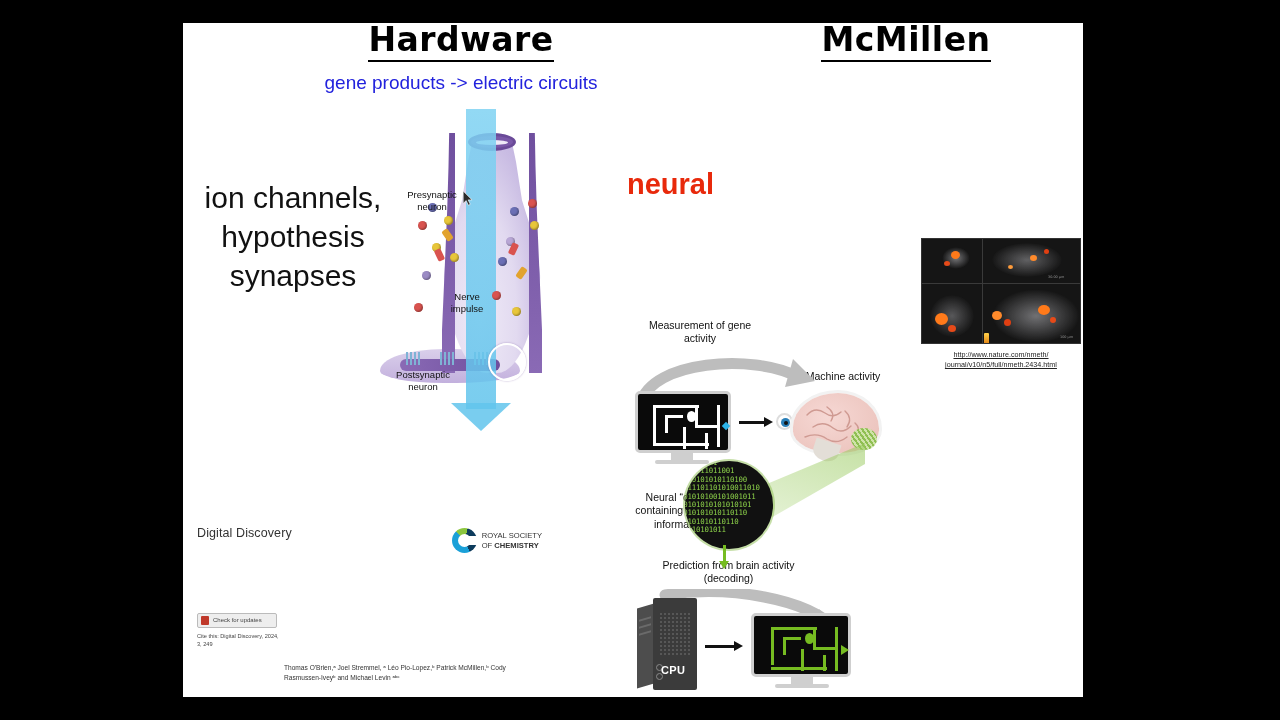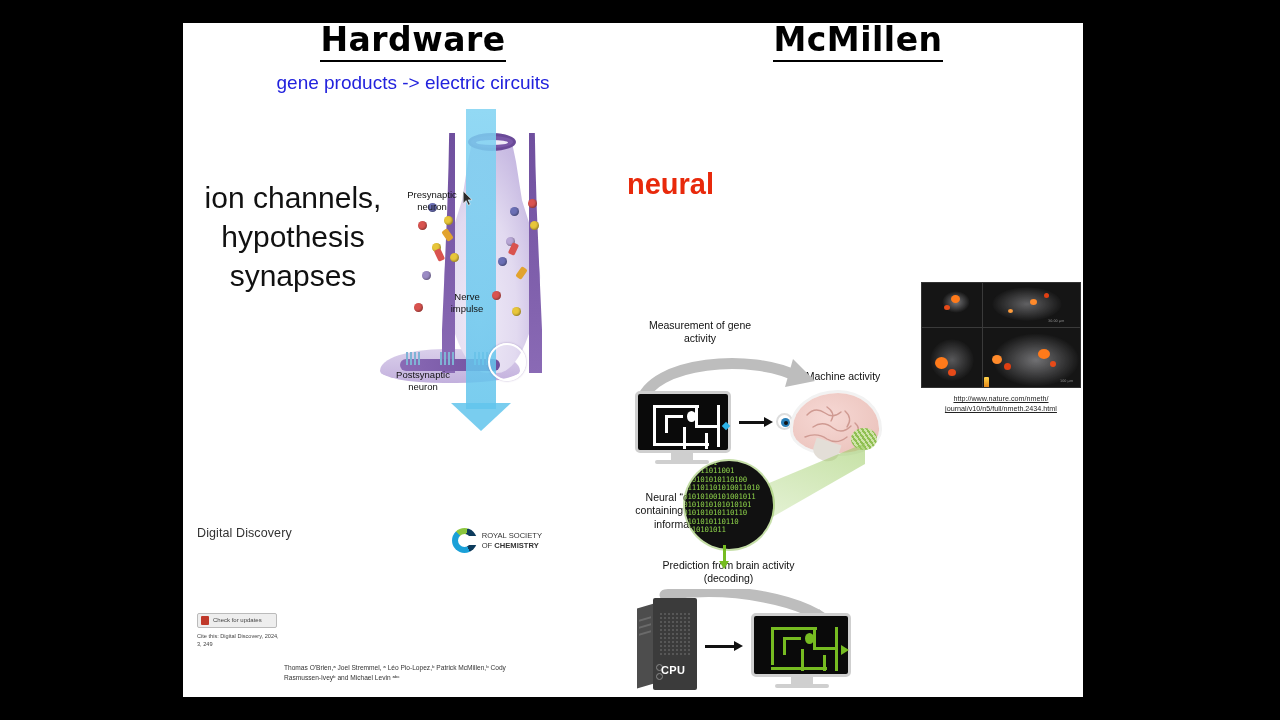--- a/index.html
+++ b/index.html
@@ -3,21 +3,21 @@
 <meta charset="utf-8">
 <style>
   html,body{margin:0;padding:0;background:#000;}
   body{width:1280px;height:720px;overflow:hidden;font-family:"Liberation Sans",sans-serif;}
   #stage{position:relative;width:1280px;height:720px;background:#000;}
 
   
   #slide{position:absolute;left:183px;top:23px;width:900px;height:674px;background:#fff;overflow:hidden;}
 
   
-  .hdr{position:absolute;text-align:center;}
+  .hdr{position:absolute;text-align:center;padding-left:48px;}
   .hdr .big{font-family:"DejaVu Sans",sans-serif;font-weight:bold;font-size:33px;color:#000;
             letter-spacing:.5px;display:inline-block;border-bottom:2px solid #000;padding-bottom:2px;line-height:1.05;}
   .hdr .sub{font-size:19px;color:#2222dd;margin-top:10px;white-space:nowrap;}
 
   #hdr-hw{left:0px;top:0px;width:460px;}
   #hdr-sw{left:455px;top:0px;width:440px;}
 
   
   #iontext{position:absolute;left:20px;top:155px;width:180px;text-align:center;
            font-size:30px;line-height:1.3;color:#111;}
@@ -124,21 +124,21 @@
   .tower .cpu{position:absolute;left:24px;top:66px;font-size:11px;font-weight:bold;color:#fff;letter-spacing:.3px;}
   .tower .led{position:absolute;left:19px;width:5px;height:5px;border-radius:50%;border:1px solid #8a8a8a;}
   .tower .sl{position:absolute;left:2px;width:12px;height:2px;background:#6a6a6a;transform:skewY(-17deg);}
 
   .barrow{position:absolute;height:3px;background:#111;}
   .barrow:after{content:'';position:absolute;right:-8px;top:-4px;border-top:5.5px solid transparent;border-bottom:5.5px solid transparent;border-left:9px solid #111;}
 
   .curve{position:absolute;}
 
   
-  #nature{position:absolute;left:738px;top:215px;width:160px;height:160px;margin-top:44px;}
+  #nature{position:absolute;left:738px;top:215px;width:160px;height:160px;}
   #natimg{position:absolute;left:0;top:0;width:160px;height:106px;background:#0a0a0a;border:1px solid #333;box-sizing:border-box;overflow:hidden;}
   #naturl{position:absolute;left:0;top:112px;width:160px;text-align:center;font-size:7.2px;color:#222;line-height:1.45;text-decoration:underline;}
   .nv{position:absolute;background:#151515;}
   .nb{position:absolute;border-radius:50%;filter:blur(.4px);}
   .nlab{position:absolute;color:#9a9a9a;font-size:3.4px;font-family:"DejaVu Sans",sans-serif;}
 
   
   #cursor{position:absolute;left:463px;top:191px;width:11px;height:16px;z-index:50;}
 </style>
 </head>

